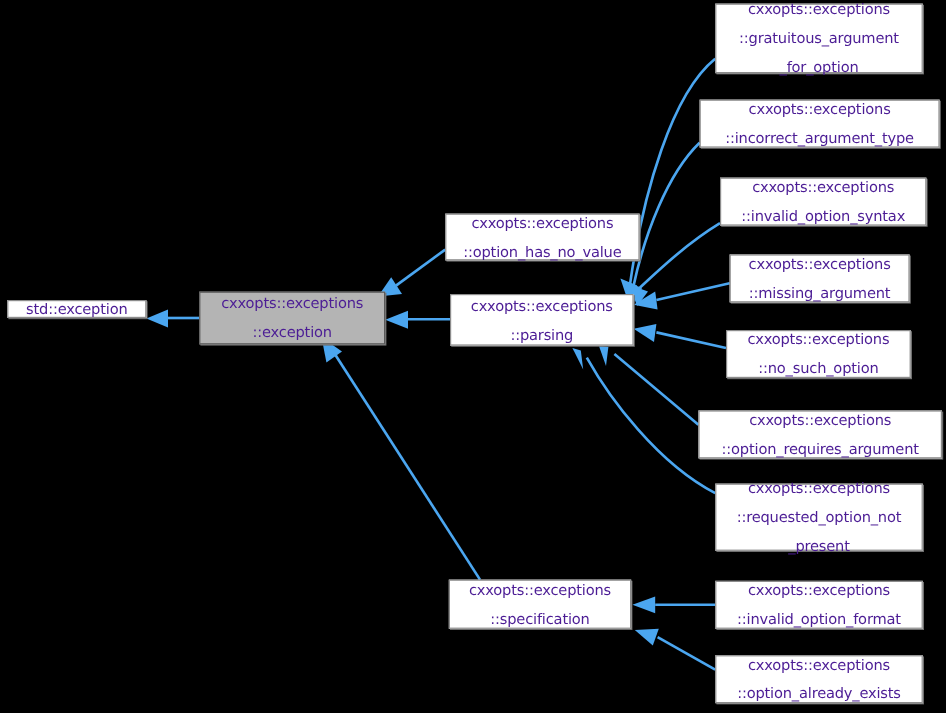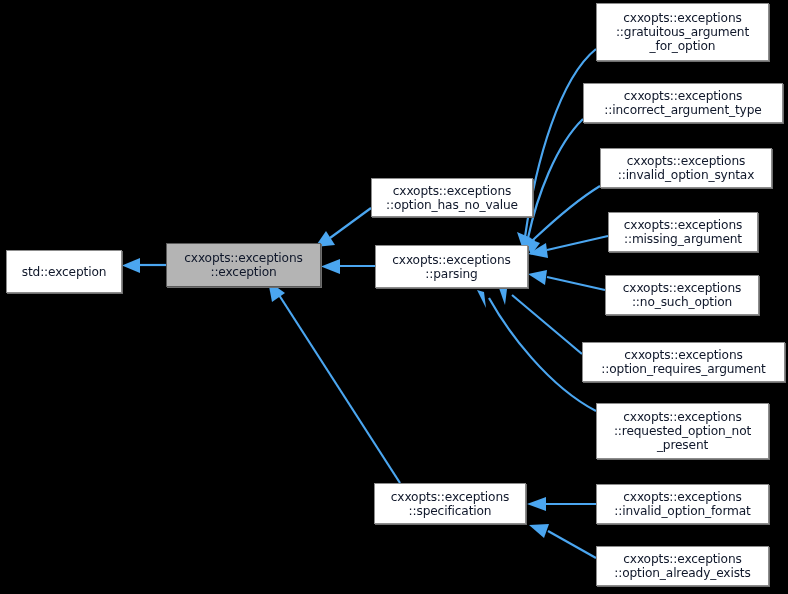--- a/index.html
+++ b/index.html
@@ -26,24 +26,24 @@
   .node-box {
     position: absolute;
     box-sizing: border-box;
     background: #ffffff;
     border: 1px solid #8c8c8c;
     box-shadow: 1px 1px 0 0 #6e6e6e;
     display: flex;
     align-items: center;
     justify-content: center;
     text-align: center;
-    color: #0f172a;
+    color: #4c1d95;
     font-family: "DejaVu Sans", sans-serif;
     font-size: 12.2px;
-    line-height: 14px;
+    line-height: 24px;
     letter-spacing: -0.15px;
     white-space: pre-line;
     cursor: pointer;
     z-index: 5;
   }
   .node-box.root-node {
     background: #b4b4b4;
     border: 1px solid #5a5a5a;
   }
   .node-label {
@@ -123,21 +123,21 @@
     <g>
       <path d="M 596,558 L 548,531" stroke="#4ba6f0" stroke-width="2.2" fill="none"></path>
       <polygon points="549,524 529,525 544,538" fill="#4ba6f0"></polygon>
     </g>
   </svg>
 
   <div class="node-box root-node" style="left: 166px; top: 243px; width: 155px; height: 44px;">
     <span class="node-label">cxxopts::exceptions
 ::exception</span>
   </div>
-  <div class="node-box" style="left: 6px; top: 250px; width: 116px; height: 43px;">
+  <div class="node-box" style="left: 6px; top: 250px; width: 116px; height: 15px;">
     <span class="node-label">std::exception</span>
   </div>
   <div class="node-box" style="left: 371px; top: 178px; width: 162px; height: 39px;">
     <span class="node-label">cxxopts::exceptions
 ::option_has_no_value</span>
   </div>
   <div class="node-box" style="left: 375px; top: 245px; width: 153px; height: 43px;">
     <span class="node-label">cxxopts::exceptions
 ::parsing</span>
   </div>

